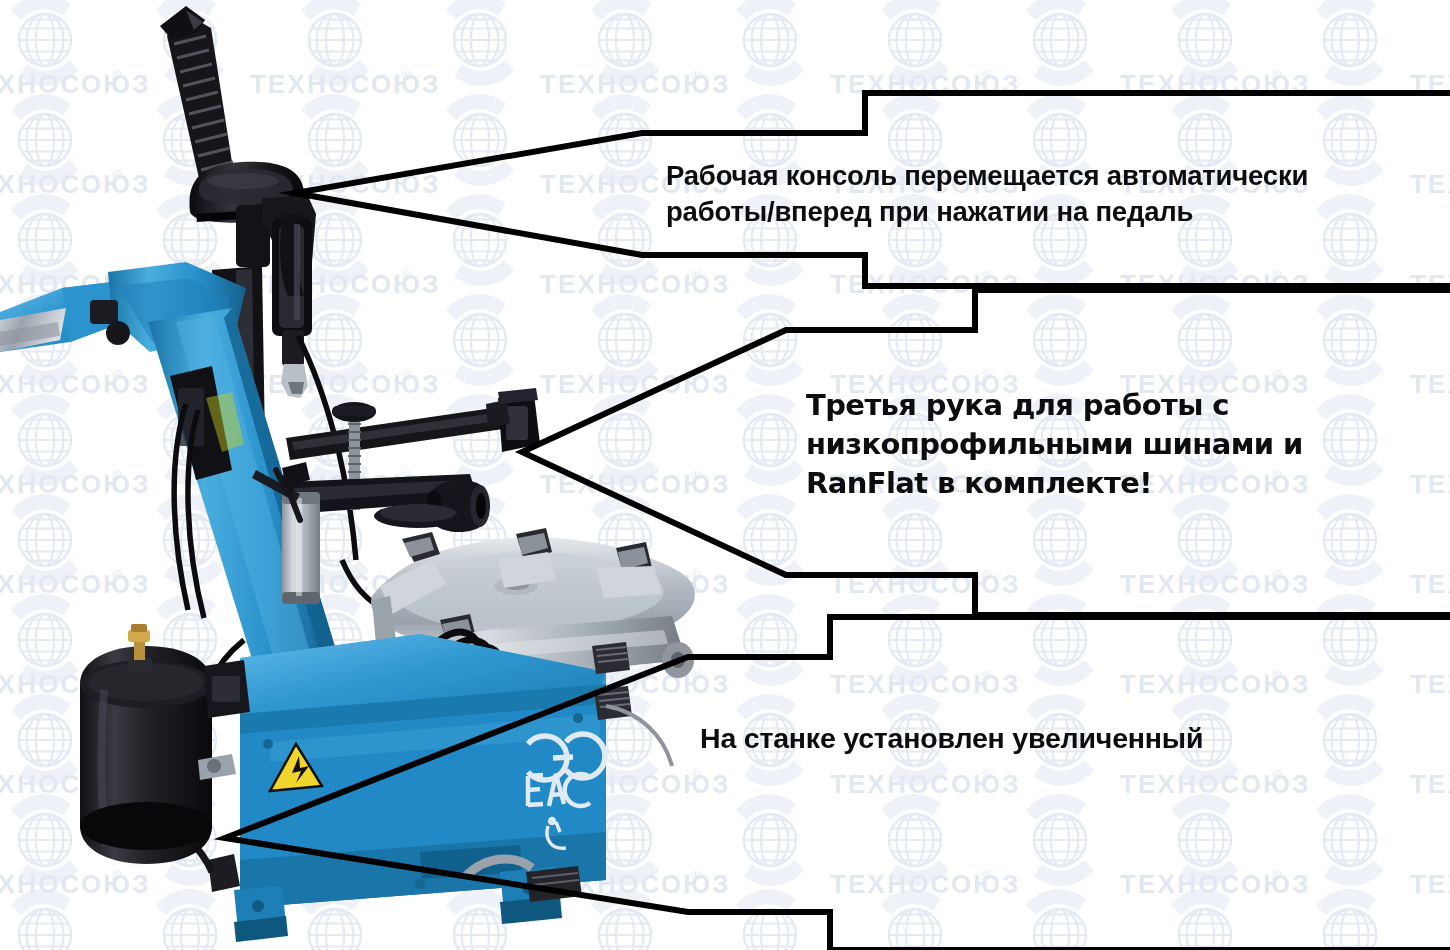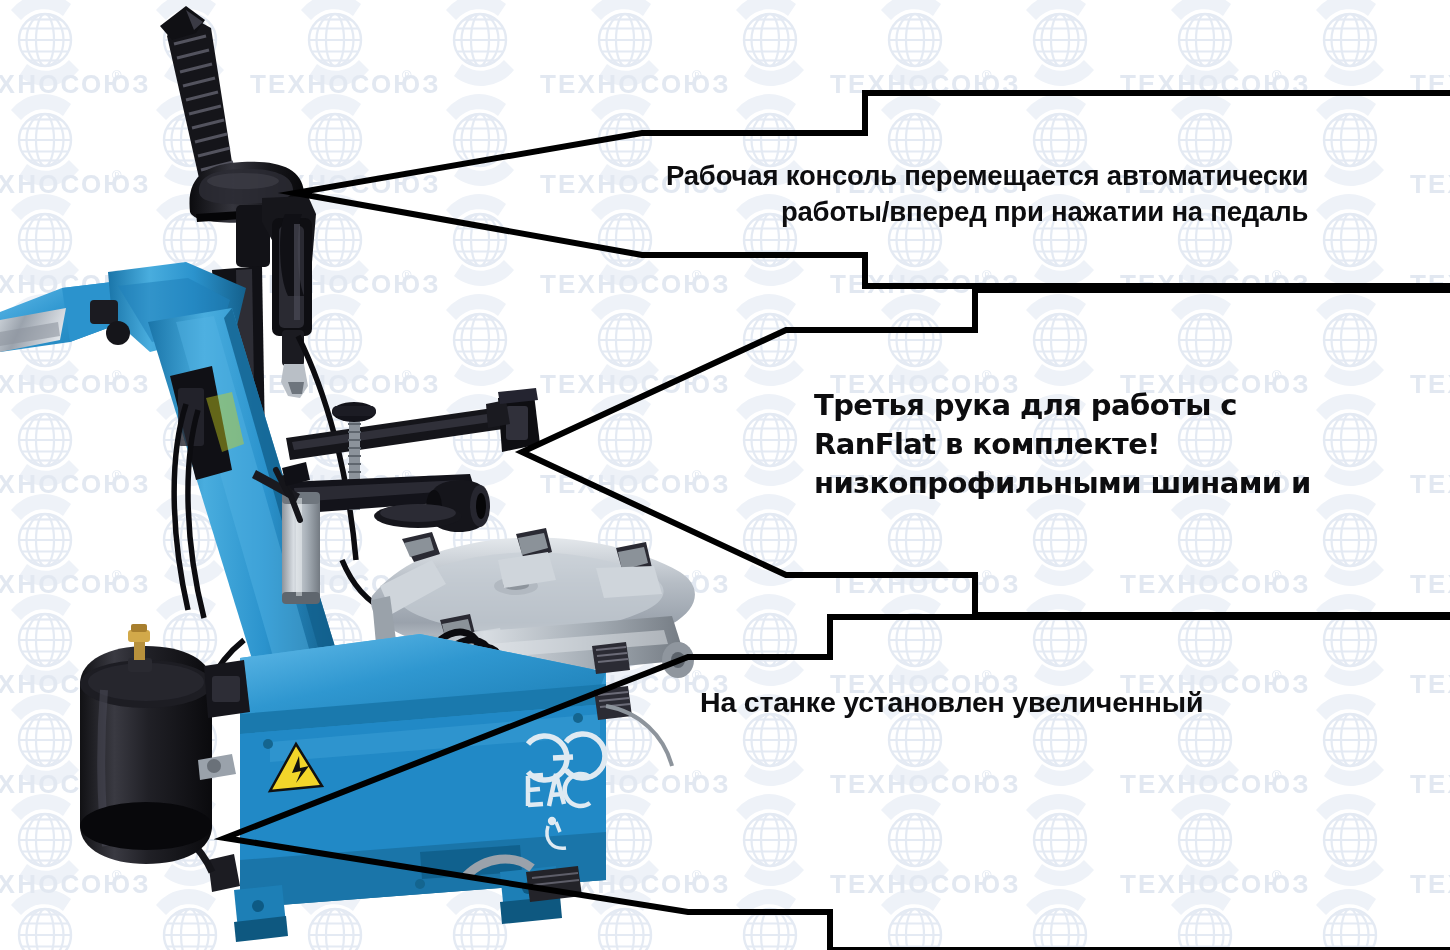--- a/index.html
+++ b/index.html
@@ -13,23 +13,23 @@
   #wm{position:absolute;left:0;top:0;width:1450px;height:950px;pointer-events:none;}
   .callout-text{
     position:absolute;
     font-family:"Liberation Sans", sans-serif;
     font-weight:bold;
     color:#0d0d0f;
     white-space:nowrap;
     line-height:1.17;
     letter-spacing:-0.2px;
   }
-  .cta-1{left:666px;top:158px;font-size:27.5px;line-height:1.32;text-align:right;}
-  .cta-2{left:806px;top:386px;font-size:29px;line-height:1.35;font-family:"DejaVu Sans","Liberation Sans",sans-serif;letter-spacing:-0.6px;margin-left:8px;}
-  .cta-3{left:700px;top:684px;font-size:28.5px;line-height:1.33;}
+  .cta-1{left:666px;top:158px;font-size:27.5px;line-height:1.32;}
+  .cta-2{left:806px;top:386px;font-size:29px;line-height:1.35;font-family:"DejaVu Sans","Liberation Sans",sans-serif;letter-spacing:-0.6px;}
+  .cta-3{left:700px;top:720px;font-size:28.5px;line-height:1.33;}
   .cta-line{display:block;}
 </style>
 </head>
 <body>
 
 <div id="stage">
 
   <svg id="wm" class="layer" viewBox="0 0 1450 950">
     <defs>
       <g id="wm-globe">
@@ -558,21 +558,21 @@
     </g>
   </svg>
 
   <div class="callout-text cta-1">
     <span class="cta-line">Рабочая консоль перемещается автоматически</span>
     <span class="cta-line">работы/вперед при нажатии на педаль</span>
   </div>
 
   <div class="callout-text cta-2">
     <span class="cta-line">Третья рука для работы с</span>
+    <span class="cta-line">низкопрофильными шинами и</span>
     <span class="cta-line">RanFlat в комплекте!</span>
-    <span class="cta-line">низкопрофильными шинами и</span>
   </div>
 
   <div class="callout-text cta-3">
     <span class="cta-line">На станке установлен увеличенный</span>
   </div>
 
 </div>
 
 </body></html>

